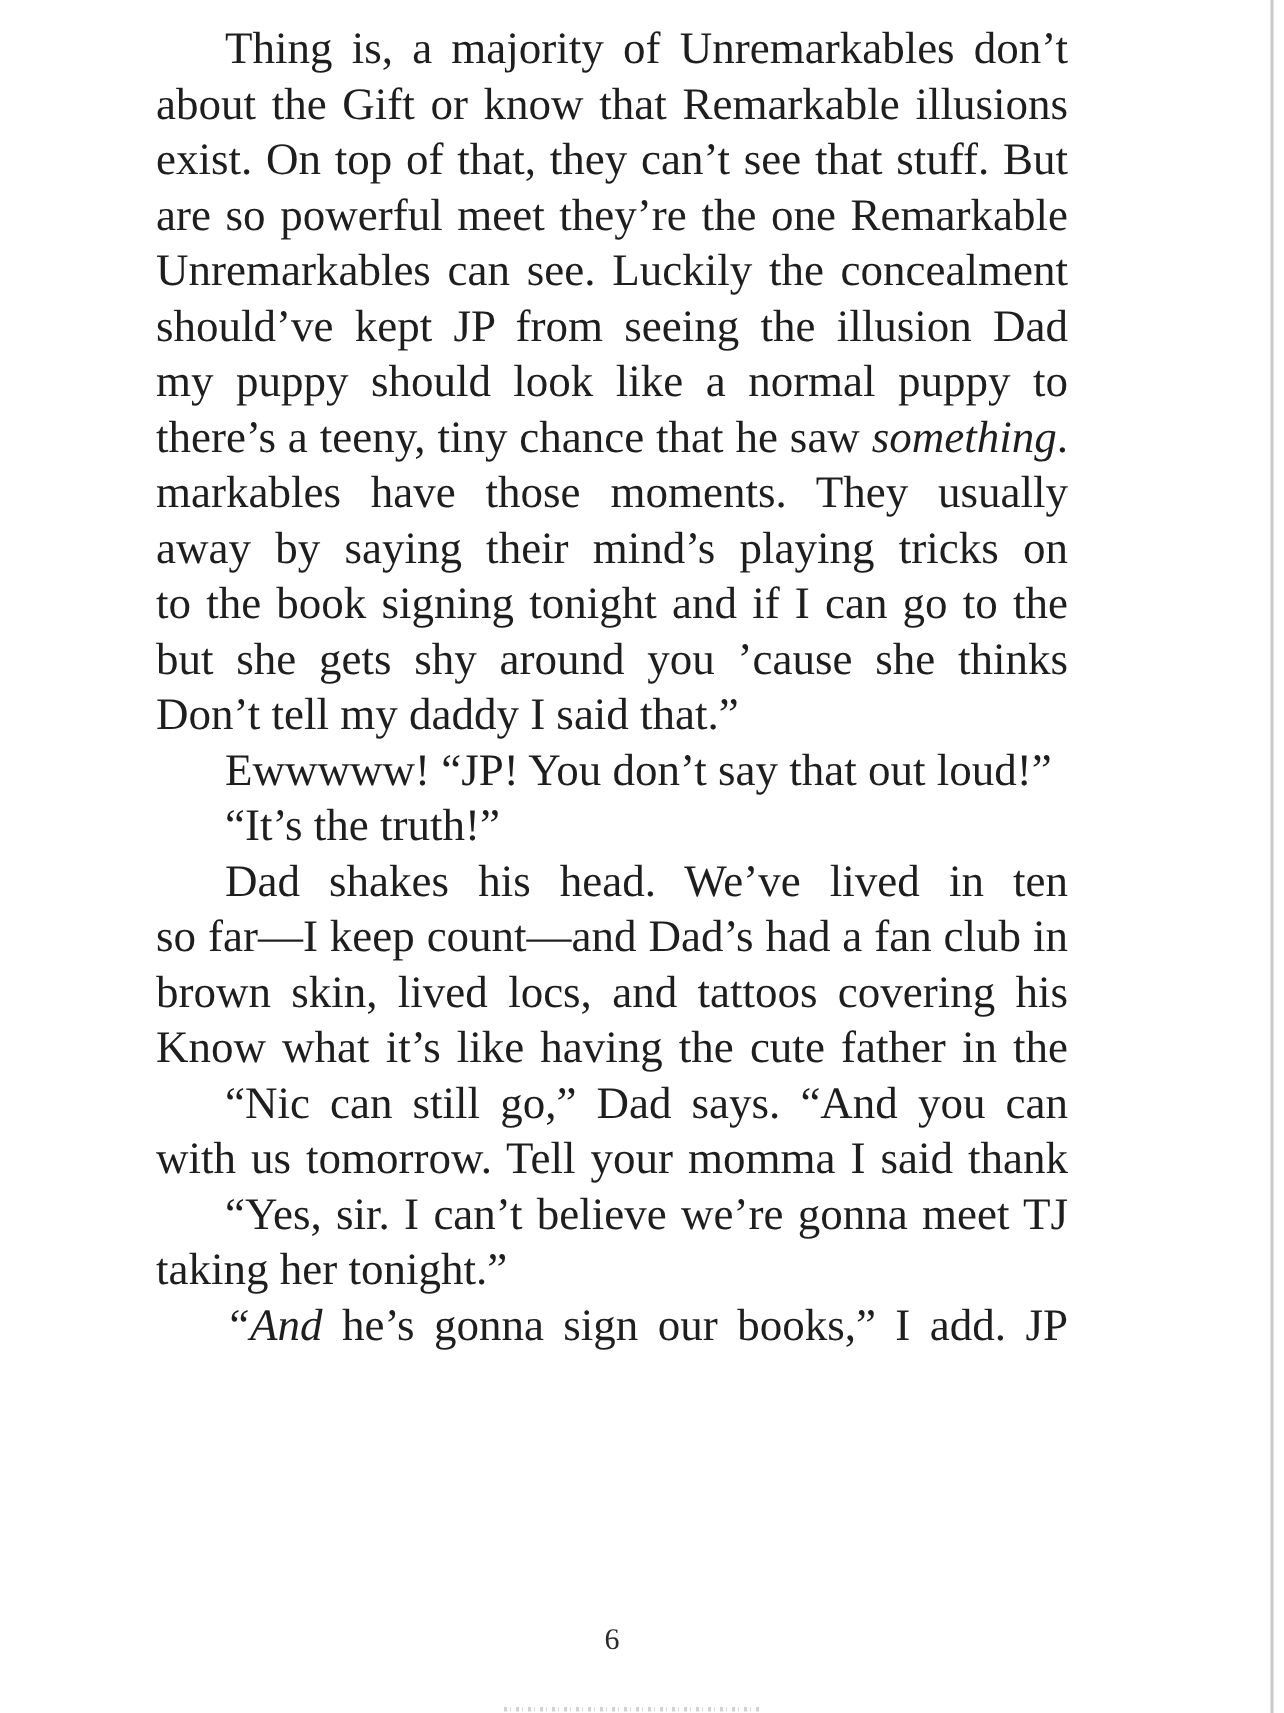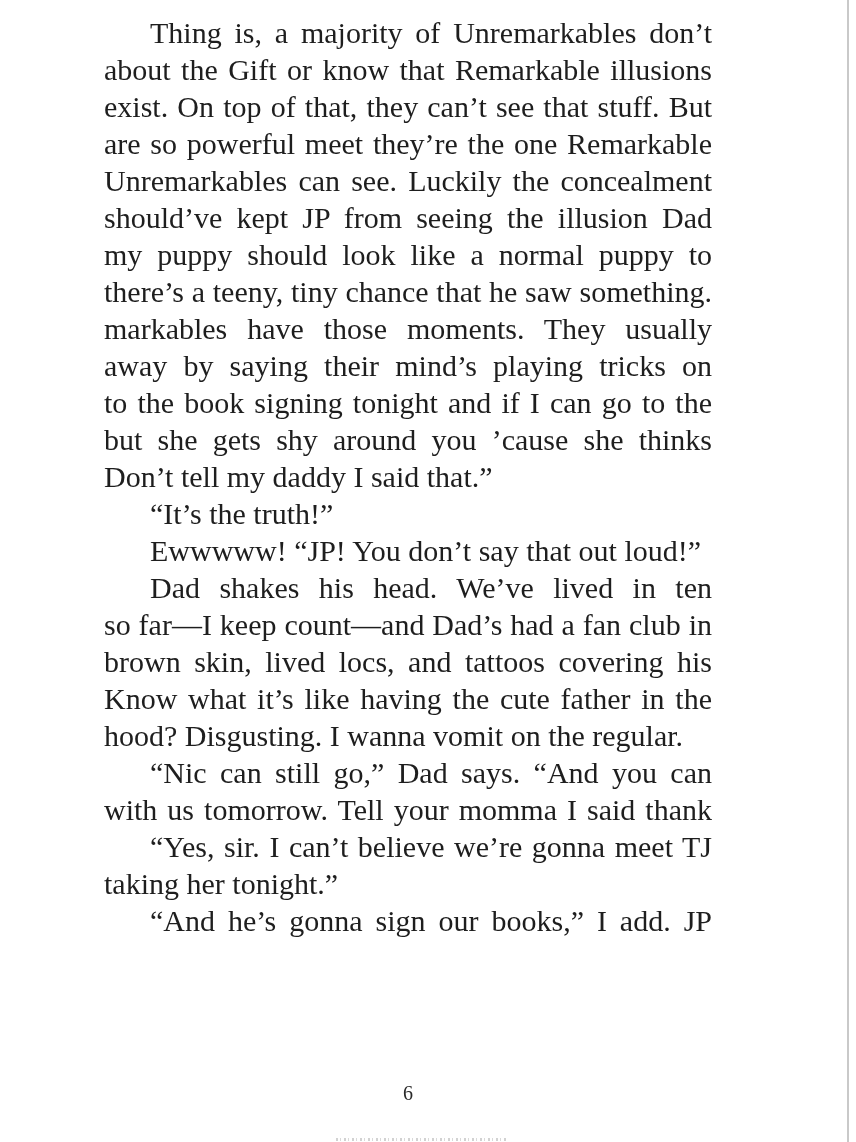--- a/index.html
+++ b/index.html
@@ -32,20 +32,21 @@
     overflow: hidden;
     height: 37px;
   }
   .line.just {
     text-align-last: justify;
   }
   .line.indent {
     padding-left: 46px;
   }
   .line .it {
+    font-style: italic;
   }
   .page-number {
     position: absolute;
     left: 104px;
     top: 1080px;
     width: 608px;
     text-align: center;
     font-size: 20px;
     line-height: 26px;
     color: #2a2a2a;
@@ -94,27 +95,26 @@
       <div class="line just"><span>are so powerful meet they’re the one Remarkable thing</span></div>
       <div class="line just"><span>Unremarkables can see. Luckily the concealment mojo</span></div>
       <div class="line just"><span>should’ve kept JP from seeing the illusion Dad drew, and</span></div>
       <div class="line just"><span>my puppy should look like a normal puppy to him. But</span></div>
       <div class="line just"><span>there’s a teeny, tiny chance that he saw </span><span class="it">something</span><span>. Unre-</span></div>
       <div class="line just"><span>markables have those moments. They usually explain it</span></div>
       <div class="line"><span>away by saying their mind’s playing tricks on them.</span></div>
       <div class="line just"><span>to the book signing tonight and if I can go to the museum</span></div>
       <div class="line just"><span>but she gets shy around you ’cause she thinks you’re cute.</span></div>
       <div class="line"><span>Don’t tell my daddy I said that.”</span></div>
+      <div class="line indent"><span>Ewwwww! “JP! You don’t say that out loud!”</span></div>
       <div class="line indent"><span>“It’s the truth!”</span></div>
-      <div class="line indent"><span>Ewwwww! “JP! You don’t say that out loud!”</span></div>
       <div class="line indent just"><span>Dad shakes his head. We’ve lived in ten neighborhoods</span></div>
       <div class="line just"><span>so far—I keep count—and Dad’s had a fan club in every</span></div>
       <div class="line just"><span>brown skin, lived locs, and tattoos covering his arms.</span></div>
       <div class="line just"><span>Know what it’s like having the cute father in the neighbor-</span></div>
-      <div class="line"><span>hood? Disgusting. I wanna vomit on the regular.</span></div>
       <div class="line indent just"><span>“Nic can still go,” Dad says. “And you can still come</span></div>
       <div class="line just"><span>with us tomorrow. Tell your momma I said thank you for</span></div>
       <div class="line indent"><span>“Yes, sir. I can’t believe we’re gonna meet TJ Retro.”</span></div>
       <div class="line"><span>taking her tonight.”</span></div>
       <div class="line indent just"><span class="it">“</span><span class="it">And</span><span> he’s gonna sign our books,” I add. JP and I are</span></div>
     </div>
 
   <div class="page-number">6</div>
 
   <div class="cutoff-sliver"></div>

